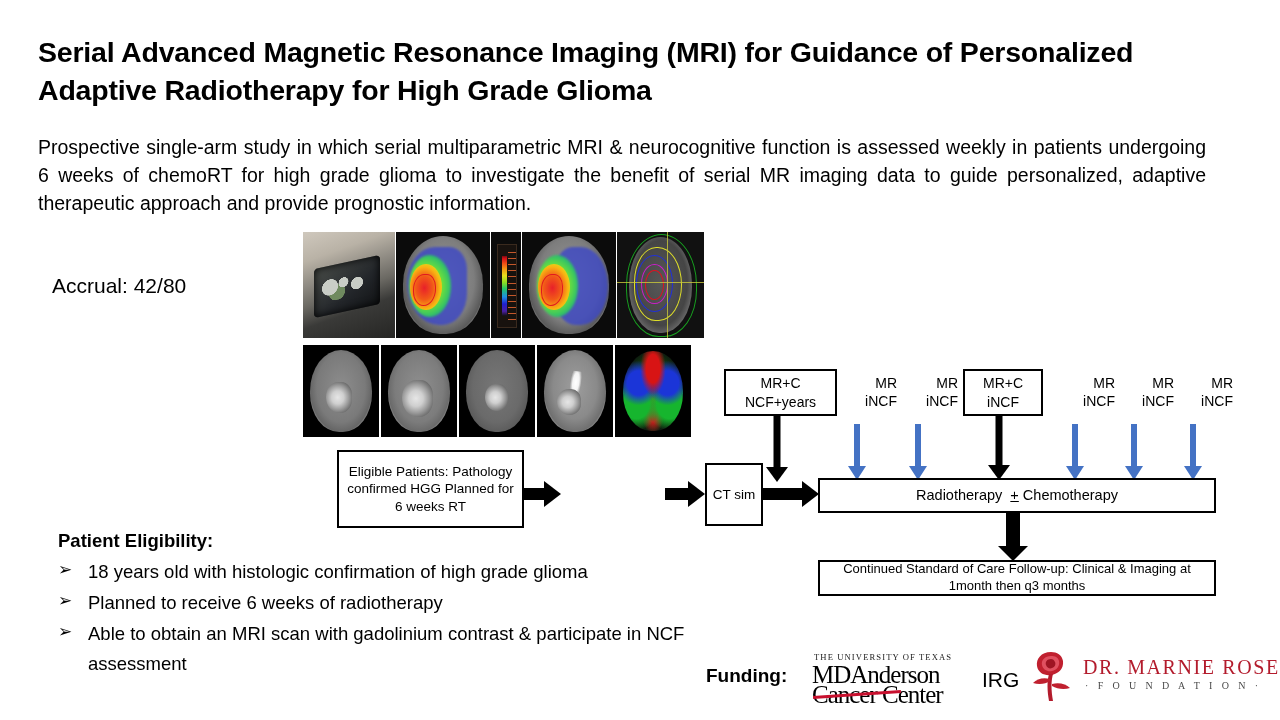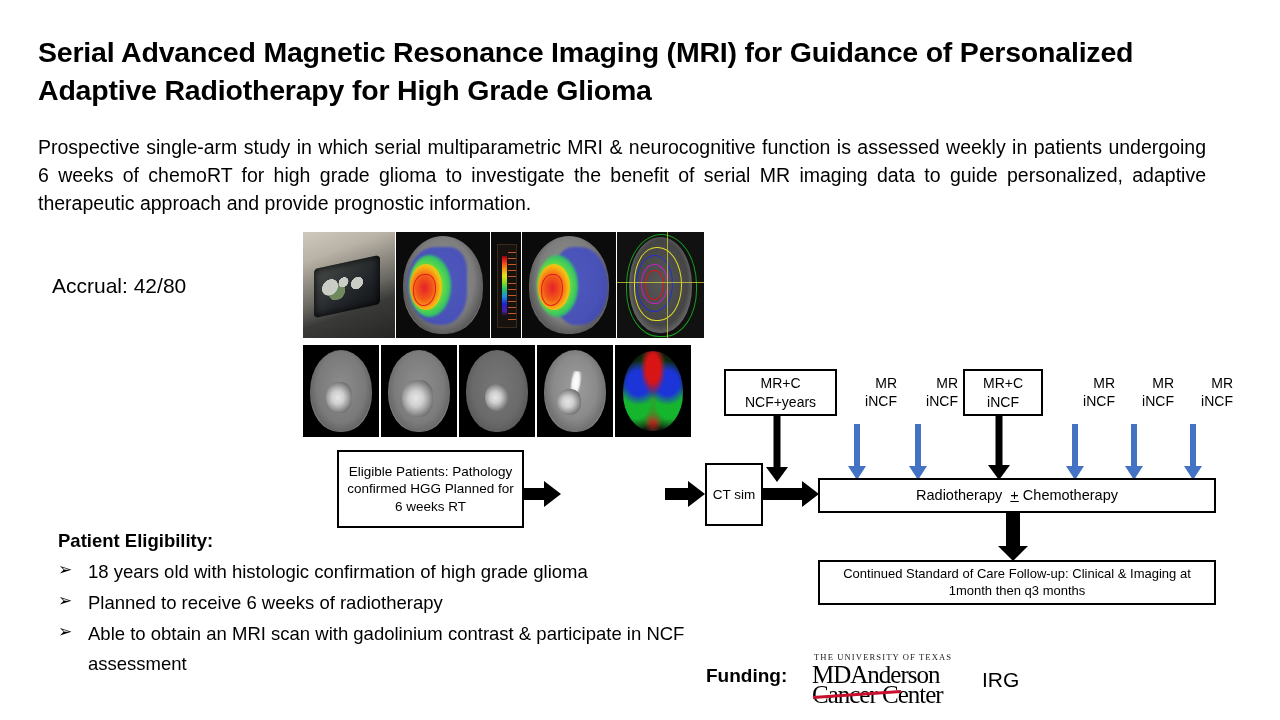--- a/index.html
+++ b/index.html
@@ -149,21 +149,21 @@
   
   .fbox{
     position:absolute;border:2.2px solid #000;background:#fff;
     display:flex;align-items:center;justify-content:center;text-align:center;
     font-size:13.5px;line-height:1.3;box-sizing:border-box;
   }
   #box-eligible{left:337px;top:450px;width:187px;height:78px;padding:2px 6px;}
   #box-consent{left:561px;top:463px;width:104px;height:63px;}
   #box-ctsim{left:705px;top:463px;width:58px;height:63px;}
   #box-rt{left:818px;top:478px;width:398px;height:35px;font-size:14.5px;}
-  #box-fu{left:818px;top:560px;width:398px;height:45px;font-size:13px;padding:0 8px;}
+  #box-fu{left:818px;top:560px;width:398px;height:36px;font-size:13px;padding:0 8px;}
   #box-mrc1{left:724px;top:369px;width:113px;height:47px;font-size:14px;}
   #box-mrc2{left:963px;top:369px;width:80px;height:47px;font-size:14px;}
 
   .pm{text-decoration:underline;}
 
   
   .harrow{position:absolute;height:26px;}
   .harrow .shaft{position:absolute;left:0;top:7px;height:12px;background:#000;}
   .harrow .head{
     position:absolute;top:0;width:0;height:0;
@@ -396,14 +396,30 @@
 
   <div id="mda-logo">
     <div id="mda-top">THE UNIVERSITY OF TEXAS</div>
     <div id="mda-l1">MDAnderson</div>
     <div id="mda-l2">Cancer Center</div>
     <div id="mda-strike"></div>
   </div>
 
   <div id="irg">IRG</div>
 
+  <div id="rose-logo">
+    <div id="rose-flower">
+      <svg viewBox="0 0 52 54" width="52" height="54" aria-hidden="true">
+        <g>
+          <path d="M26 4 C16 4 11 11 12 18 C13 25 20 28 26 27 C33 26 39 21 38 13 C37 7 32 4 26 4 Z" fill="#c0202f"></path>
+          <path d="M26 8 C20 8 16 12 17 17 C18 22 23 24 27 23 C32 22 35 18 34 13 C33 9 30 8 26 8 Z" fill="#e05060"></path>
+          <path d="M26 11 C22 11 20 14 21 17 C22 20 25 21 27 20 C30 19 31 16 30 14 C29 12 28 11 26 11 Z" fill="#9e1423"></path>
+          <path d="M24 26 C22 33 22 42 24 53 L28 53 C26 42 26 33 28 26 Z" fill="#b31b2c"></path>
+          <path d="M25 31 C18 29 12 31 8 35 C14 37 21 36 25 33 Z" fill="#c0202f"></path>
+          <path d="M27 36 C34 34 41 36 45 40 C39 42 32 41 27 38 Z" fill="#c0202f"></path>
+        </g>
+      </svg>
+    </div>
+    <div id="rose-l1">DR. MARNIE ROSE</div>
+    <div id="rose-l2">· F O U N D A T I O N ·</div>
+  </div>
 
 </div>
 
 </body></html>

